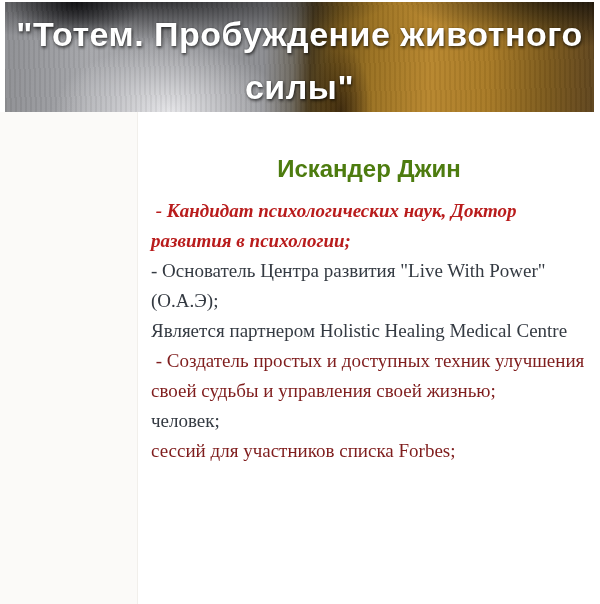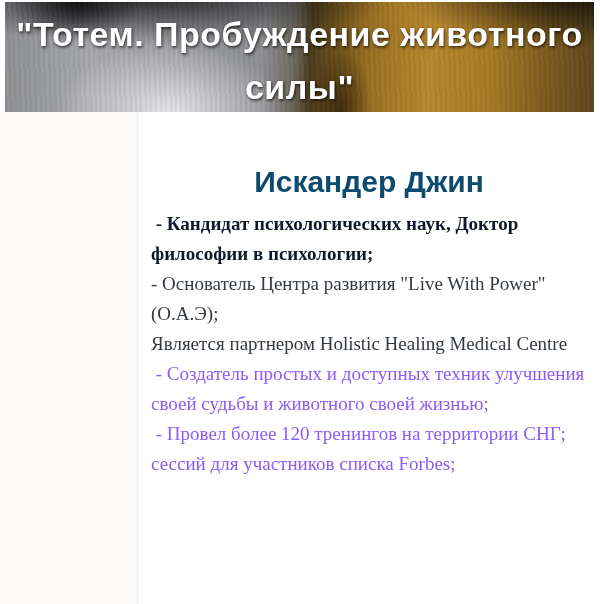--- a/index.html
+++ b/index.html
@@ -58,70 +58,68 @@
     background:#fbfaf8;
     border-right:1px solid #f1efeb;
   }
 
   
   .content{
     position:absolute;
     left:138px; top:112px; right:0;
   }
   .profile-name{
-    margin:54px 0 0 0;
+    margin:41px 0 0 0;
     text-align:center;
     font-family:"Liberation Sans", sans-serif;
     font-weight:bold;
-    font-size:30px;
+    font-size:24px;
     line-height:32px;
-    color:#0c4a6e;
+    color:#4d7c0f;
   }
   .bio{
     margin:11px 0 0 13px; 
     font-size:19px;
     line-height:30px;
   }
   .bio p{margin:0;padding:0;}
   .bio .line{display:block;white-space:pre;}
-  .style-bold-dark{font-weight:bold;color:#0f172a;}
+  .style-bold-dark{font-weight:bold;color:#b91c1c;font-style:italic;}
   .style-dark{color:#343a42;}
-  .style-green{color:#8b5cf6;}
+  .style-green{color:#7f1d1d;}
 </style>
 </head>
 <body>
 
 <div class="hero">
   <div class="hero-title">
     <span class="line">"Тотем. Пробуждение животного</span>
     <span class="line">силы"</span>
   </div>
 </div>
 
 <div class="left-strip"></div>
 
 <div class="content">
   <h1 class="profile-name">Искандер Джин</h1>
 
   <div class="bio">
     <p class="style-bold-dark">
       <span class="line"> - Кандидат психологических наук, Доктор</span>
-      <span class="line">философии в психологии;</span>
+      <span class="line">развития в психологии;</span>
     </p>
     <p class="style-dark">
       <span class="line">- Основатель Центра развития "Live With Power"</span>
       <span class="line">(О.А.Э);</span>
       <span class="line">Является партнером Holistic Healing Medical Centre</span>
     </p>
     <p class="style-green">
       <span class="line"> - Создатель простых и доступных техник улучшения</span>
-      <span class="line">своей судьбы и животного своей жизнью;</span>
+      <span class="line">своей судьбы и управления своей жизнью;</span>
     </p>
     <p class="style-dark">
-    </p>
-    <p class="style-green">
-      <span class="line"> - Провел более 120 тренингов на территории СНГ;</span>
+      <span class="line">человек;</span>
     </p>
     <p class="style-green">
       <span class="line">сессий для участников списка Forbes;</span>
     </p>
   </div>
 </div>
 
 </body></html>

